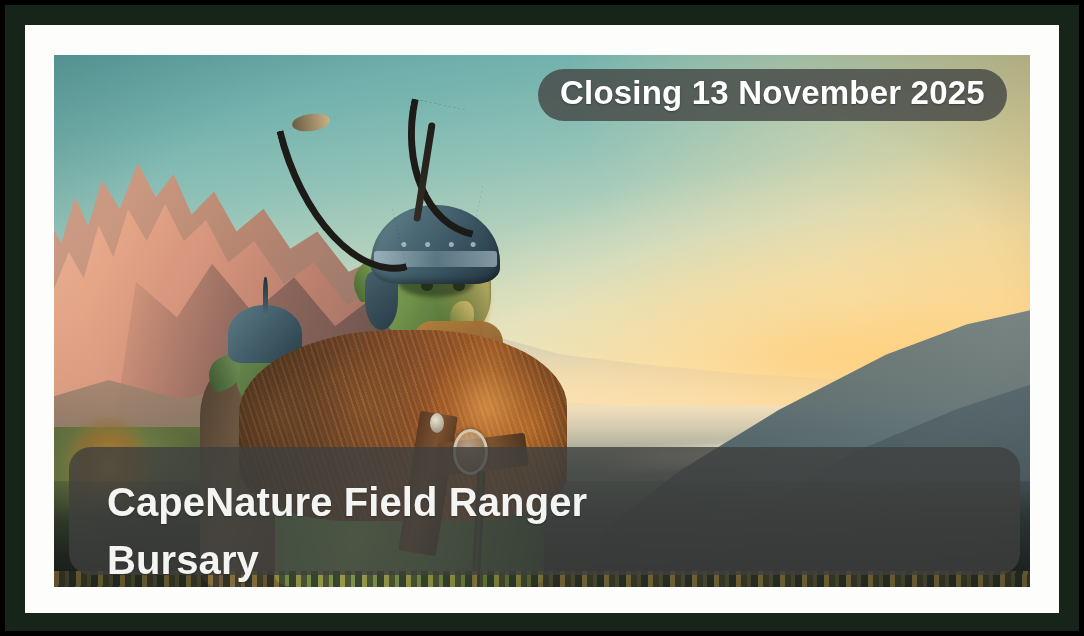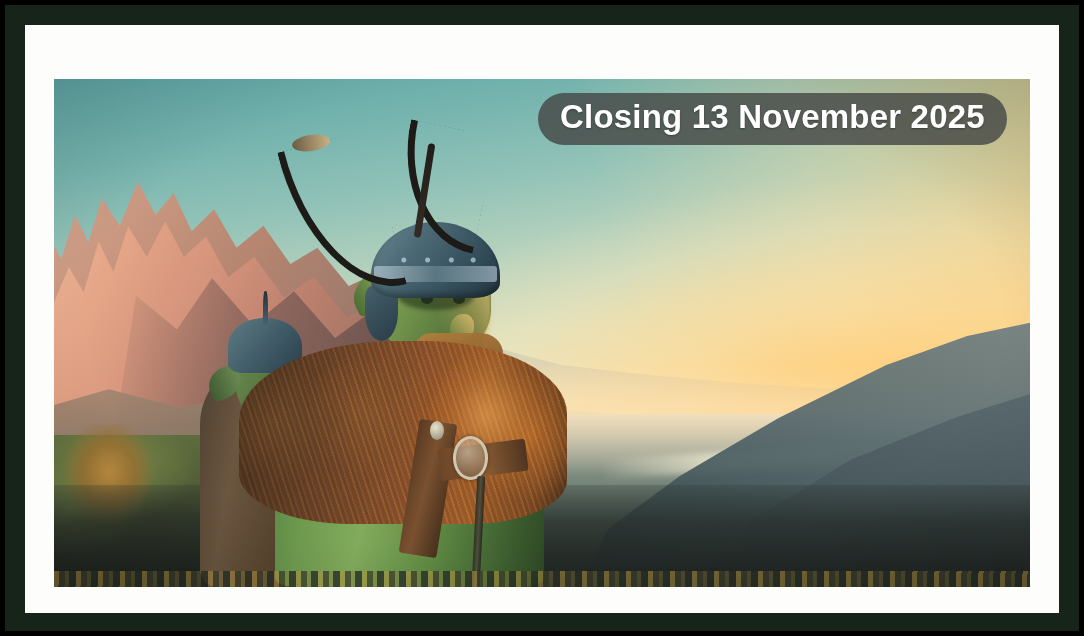--- a/index.html
+++ b/index.html
@@ -20,21 +20,20 @@
     background:#16241a;
   }
   #white-mat {
     position:absolute; left:20px; top:20px; right:20px; bottom:18px;
     background:#fdfdfb;
   }
   #photo {
     position:absolute; left:29px; top:30px; right:29px; bottom:26px;
     overflow:hidden;
     background:#9cc3bf;
-    margin-top:24px;
   }
 
   
   .sky {
     position:absolute; left:0; top:0; width:100%; height:100%;
     background:
       radial-gradient(ellipse 70% 55% at 86% 62%,
          rgba(255,196,96,.95) 0%, rgba(255,214,140,.65) 30%,
          rgba(255,232,186,.25) 58%, rgba(255,240,210,0) 78%),
       linear-gradient(171deg,
@@ -479,17 +478,22 @@
           <div class="stud"></div>
           <div class="buckle"></div>
           <div class="shaft"></div>
         </div>
 
         <div class="grass-strip"></div>
         <div class="vignette"></div>
 
         <div id="closing-badge">Closing 13 November 2025</div>
 
+        <div id="title-panel">
+          <div class="line">CapeNature Field Ranger</div>
+          <div class="line">Bursary</div>
+
+        </div>
 
       </div>
     </div>
   </div>
 </div>
 
 </body></html>

